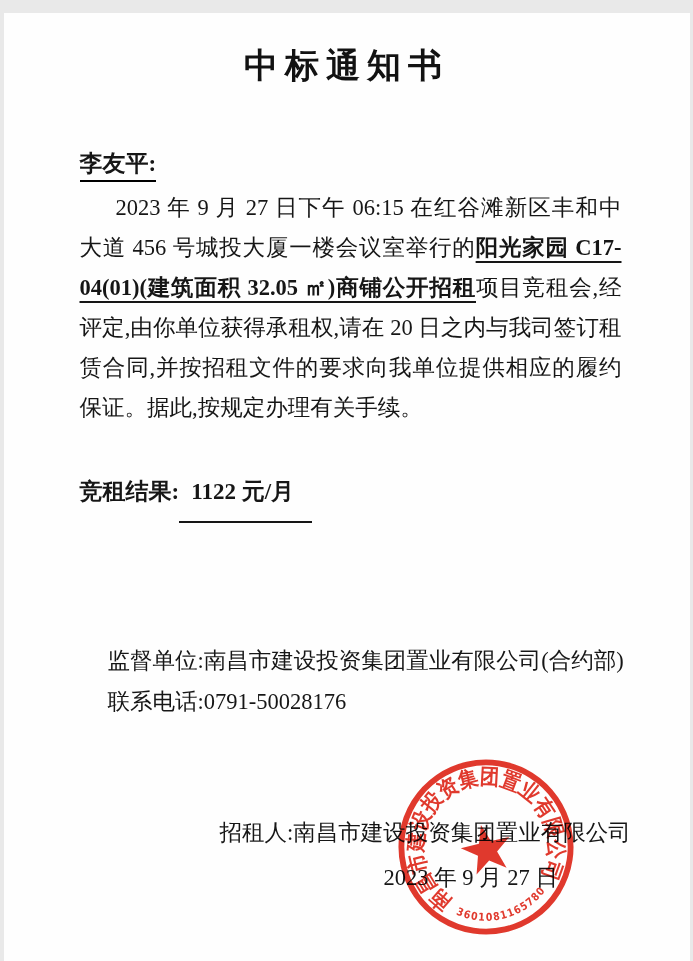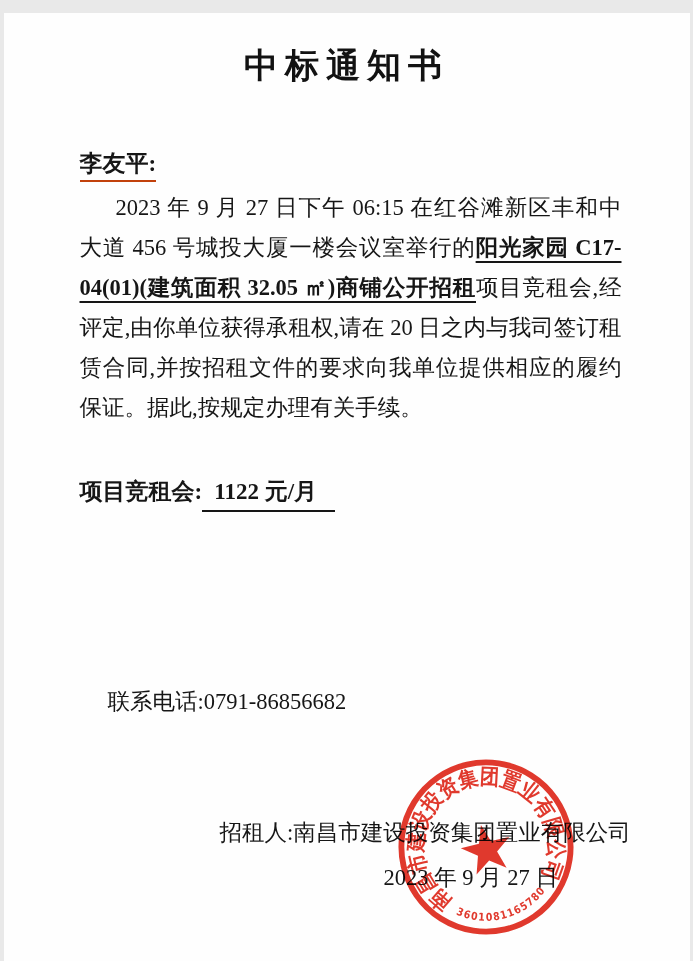--- a/index.html
+++ b/index.html
@@ -26,21 +26,21 @@
     color: #121212;
   }
   .recipient {
     position: absolute;
     top: 135px;
     left: 76px;
     font-size: 23px;
     font-weight: bold;
   }
   .recipient .uline {
-    border-bottom: 2px solid #c2410c;
+    border-bottom: 2px solid #000000;
     padding-bottom: 1px;
     display: inline-block;
   }
   .para1 {
     position: absolute;
     top: 175px;
     left: 76px;
     width: 542px;
     font-size: 22.5px;
     line-height: 40px;
@@ -55,21 +55,21 @@
   }
   .result-row {
     position: absolute;
     top: 463px;
     left: 76px;
     font-size: 23px;
     font-weight: bold;
   }
   .result-value {
     display: inline-block;
-    padding: 0 18px 3px 12px;
+    padding: 0 18px 14px 12px;
     border-bottom: 2px solid #161616;
   }
   .notice-para {
     position: absolute;
     top: 551px;
     left: 76px;
     width: 545px;
     font-size: 22.5px;
     line-height: 40px;
     text-align: justify;
@@ -131,26 +131,27 @@
 
   <div class="doc-title">中标通知书</div>
 
   <div class="recipient">
     <span class="uline">李友平:</span>
   </div>
 
   <div class="para1"><span>2023 年 9 月 27 日下午 06:15 在红谷滩新区丰和中大道 456 号城投大厦一楼会议室举行的</span><span class="highlight">阳光家园 C17-04(01)(建筑面积 32.05 ㎡)商铺公开招租</span><span>项目竞租会,经评定,由你单位获得承租权,请在 20 日之内与我司签订租赁合同,并按招租文件的要求向我单位提供相应的履约保证。据此,按规定办理有关手续。</span></div>
 
   <div class="result-row">
-    <span>项目竞租会:</span><span class="result-value">1122 元/月</span>
+    <span>竞租结果:</span><span class="result-value">1122 元/月</span>
   </div>
 
 
+  <div class="supervisor-line">监督单位:南昌市建设投资集团置业有限公司(合约部)</div>
 
-  <div class="phone-line">联系电话:0791-86856682</div>
+  <div class="phone-line">联系电话:0791-50028176</div>
 
   <div class="sig-lessor">招租人:南昌市建设投资集团置业有限公司</div>
 
   <div class="sig-date">2023 年 9 月 27 日</div>
 
   <svg class="stamp" viewBox="0 0 200 200" xmlns="http://www.w3.org/2000/svg">
     <defs>
       <path id="arcTop" d="M 50.5 149.5 A 70 70 0 1 1 149.5 149.5" fill="none"></path>
       <path id="arcBottom" d="M 47.3 162.8 A 82 82 0 0 0 152.7 162.8" fill="none"></path>
     </defs>

